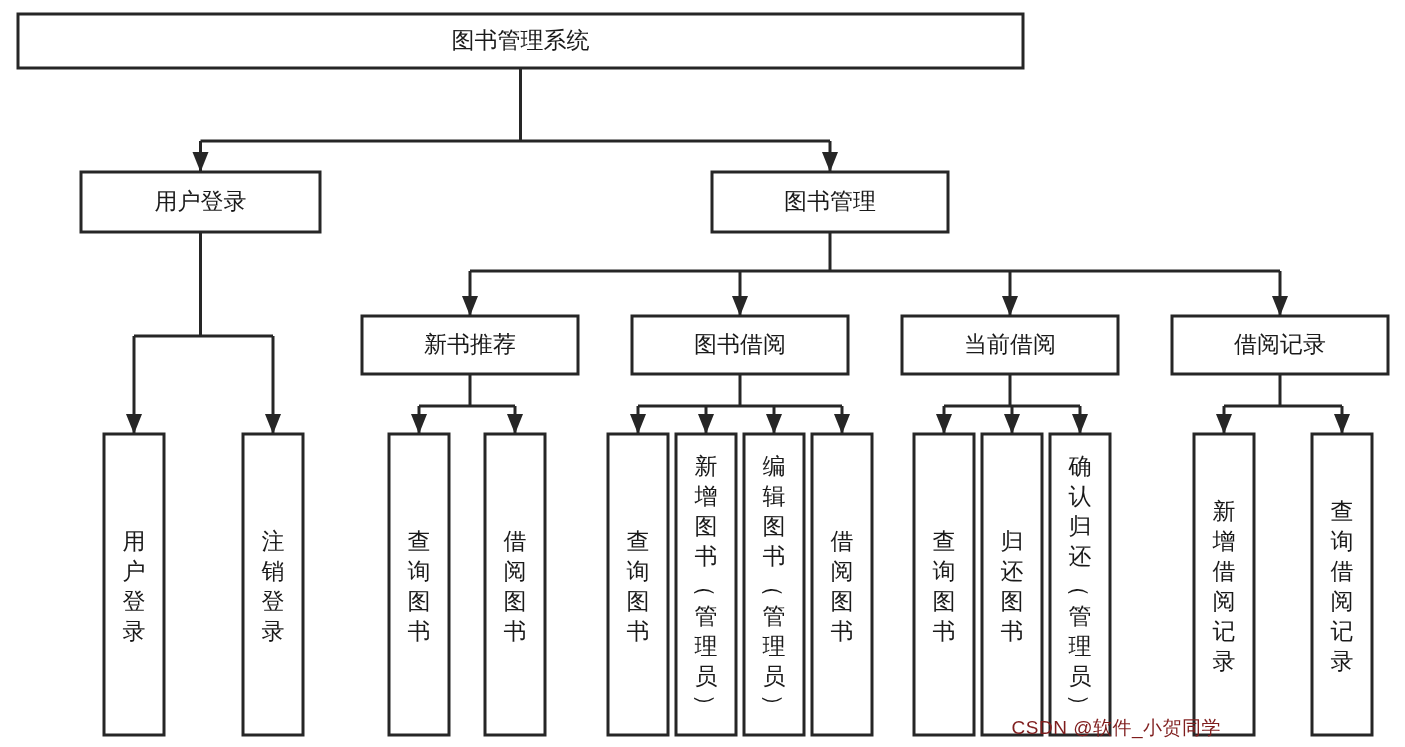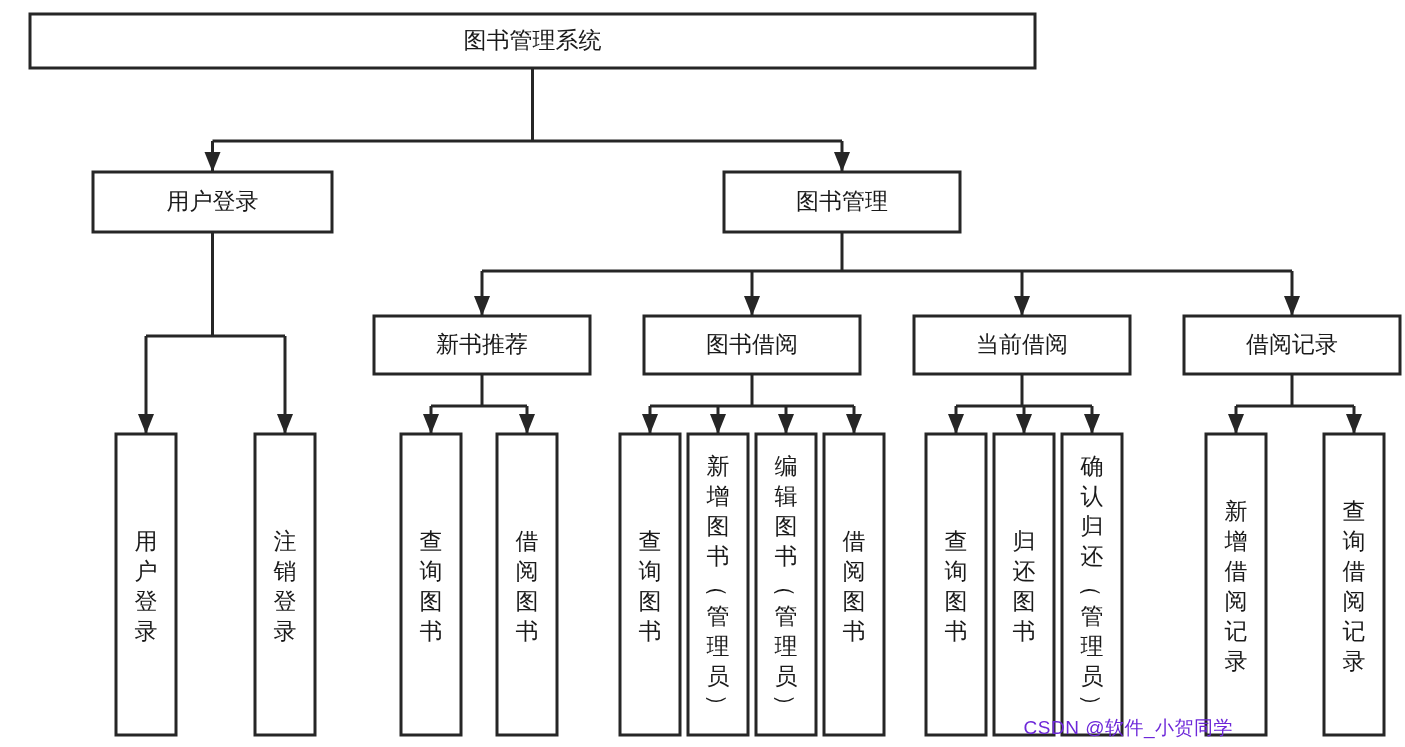--- a/index.html
+++ b/index.html
@@ -11,21 +11,20 @@
     width: 1405px;
     height: 747px;
     font-family: "Liberation Sans", "DejaVu Sans", sans-serif;
     overflow: hidden;
     position: relative;
   }
   #diagram-root {
     position: relative;
     width: 1233px;
     height: 747px;
-    margin-left: 12px;
   }
   svg.diagram-canvas {
     position: absolute;
     top: 0;
     left: 0;
     width: 1405px;
     height: 747px;
     display: block;
   }
   .node-box {
@@ -55,21 +54,21 @@
     fill: #1a1a1a;
     font-size: 23px;
     text-anchor: middle;
   }
   .watermark-text {
     position: absolute;
     right: 12px;
     bottom: 6px;
     font-family: "Liberation Sans", "DejaVu Sans", sans-serif;
     font-size: 19px;
-    color: #6d28d9;
+    color: #7f1d1d;
     white-space: nowrap;
     letter-spacing: 0.5px;
     pointer-events: none;
   }
 </style>
 </head>
 <body>
 
 <div id="diagram-root">
   <svg class="diagram-canvas" viewBox="0 0 1405 747">

